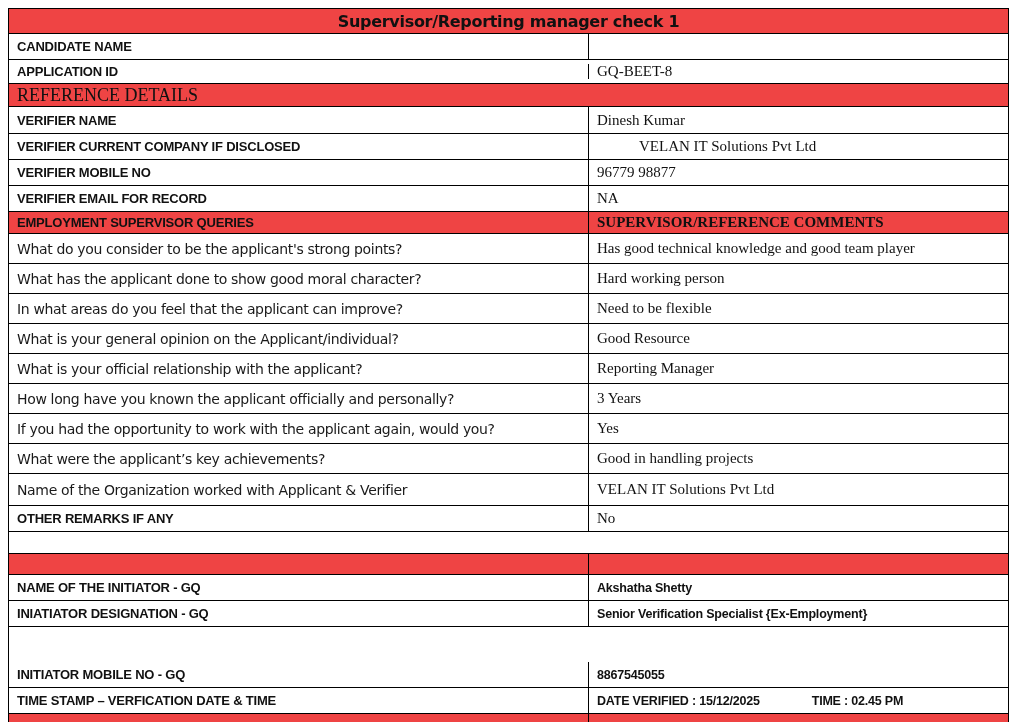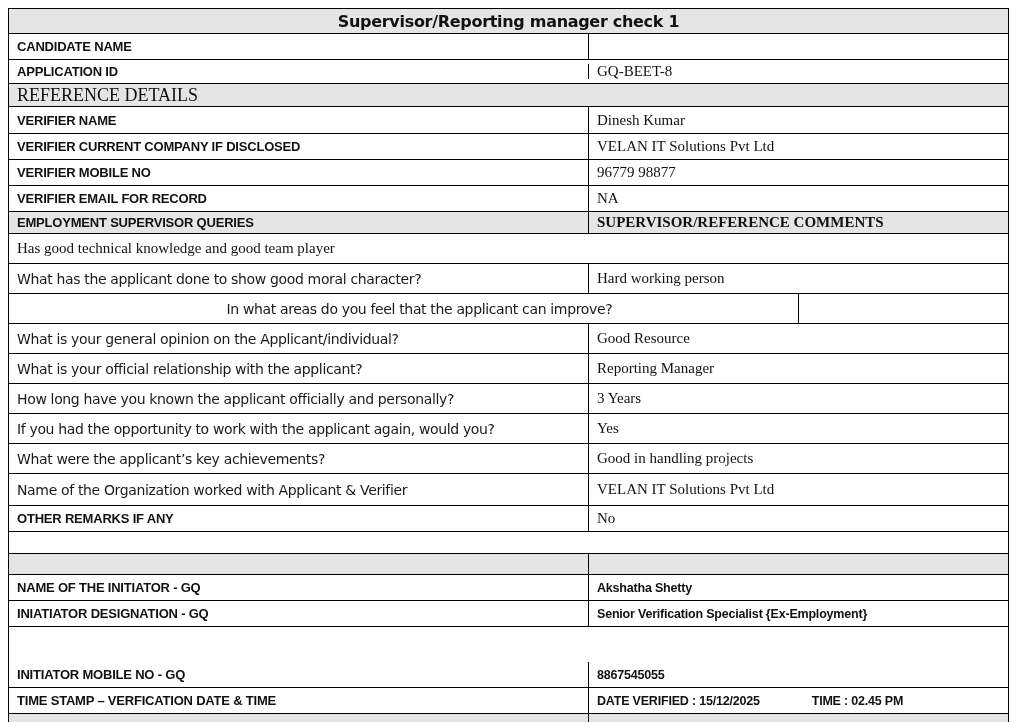--- a/index.html
+++ b/index.html
@@ -12,21 +12,21 @@
     position: relative; display: flex; box-sizing: border-box;
     border-bottom: 1px solid #000; overflow: hidden;
   }
   .cell {
     box-sizing: border-box; display: flex; align-items: center;
     padding-left: 8px; white-space: nowrap; overflow: hidden;
   }
   .c1 { width: 580px; border-right: 1px solid #000; }
   .c2 { flex: 1; }
   .full { width: 100%; }
-  .blue { background: #e5e5e5; }
+  .blue { background: #ef4444; }
   .lbl { font-family: "Liberation Sans", sans-serif; font-weight: bold; font-size: 13px; color: #111; letter-spacing: -0.2px; }
   .q { font-family: "DejaVu Sans", sans-serif; font-size: 14px; color: #1a1a1a; letter-spacing: -0.35px; }
   .val { font-family: "Liberation Serif", serif; font-size: 15px; color: #111; }
   .valb { font-family: "Liberation Sans", sans-serif; font-weight: bold; font-size: 12.5px; color: #111; letter-spacing: -0.2px; }
   .title {
     justify-content: center; padding-left: 0;
     font-family: "DejaVu Sans", sans-serif; font-weight: bold; font-size: 16px; color: #111; letter-spacing: -0.3px;
   }
   .section { font-family: "Liberation Serif", serif; font-size: 18px; color: #111; }
   .commenthdr { font-family: "Liberation Serif", serif; font-weight: bold; font-size: 15px; color: #111; }
@@ -49,47 +49,49 @@
     <div class="cell c2 val">GQ-BEET-8</div>
   </div>
 
   <div class="row blue" style="height:23px;">
     <div class="cell full section">REFERENCE DETAILS</div>
   </div>
   <div class="row" style="height:27px;">
     <div class="cell c1 lbl">VERIFIER NAME</div>
     <div class="cell c2 val">Dinesh Kumar</div>
   </div>
-  <div class="row" style="height:26px;">
+  <div class="row" style="height:26px;gap:42px;">
     <div class="cell c1 lbl">VERIFIER CURRENT COMPANY IF DISCLOSED</div>
     <div class="cell c2 val">VELAN IT Solutions Pvt Ltd</div>
   </div>
   <div class="row" style="height:26px;">
     <div class="cell c1 lbl">VERIFIER MOBILE NO</div>
     <div class="cell c2 val">96779 98877</div>
   </div>
   <div class="row" style="height:26px;">
     <div class="cell c1 lbl">VERIFIER EMAIL FOR RECORD</div>
     <div class="cell c2 val">NA</div>
   </div>
 
   <div class="row blue" style="height:22px;">
     <div class="cell c1 lbl">EMPLOYMENT SUPERVISOR QUERIES</div>
     <div class="cell c2 commenthdr">SUPERVISOR/REFERENCE COMMENTS</div>
   </div>
 
   <div class="row" style="height:30px;">
+    <div class="cell c1 q">What do you consider to be the applicant's strong points?</div>
     <div class="cell c2 val">Has good technical knowledge and good team player</div>
   </div>
   <div class="row" style="height:30px;">
     <div class="cell c1 q">What has the applicant done to show good moral character?</div>
     <div class="cell c2 val">Hard working person</div>
   </div>
   <div class="row" style="height:30px;justify-content:center;">
     <div class="cell c1 q">In what areas do you feel that the applicant can improve?</div>
+    <div class="cell c2 val">Need to be flexible</div>
   </div>
   <div class="row" style="height:30px;">
     <div class="cell c1 q">What is your general opinion on the Applicant/individual?</div>
     <div class="cell c2 val">Good Resource</div>
   </div>
   <div class="row" style="height:30px;">
     <div class="cell c1 q">What is your official relationship with the applicant?</div>
     <div class="cell c2 val">Reporting Manager</div>
   </div>
   <div class="row" style="height:30px;">

